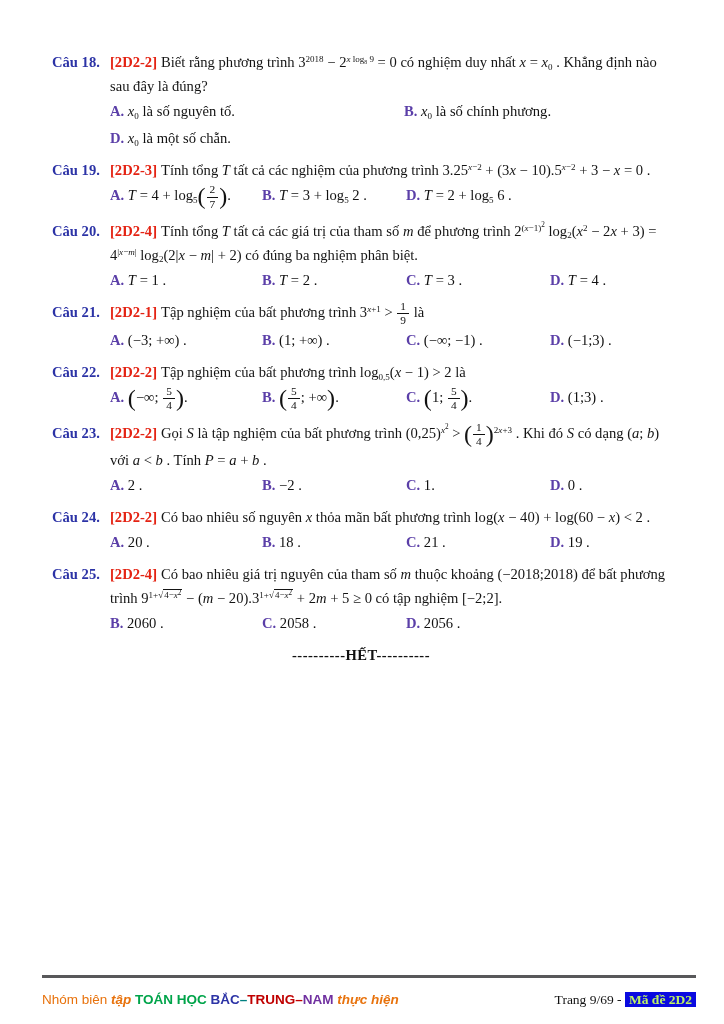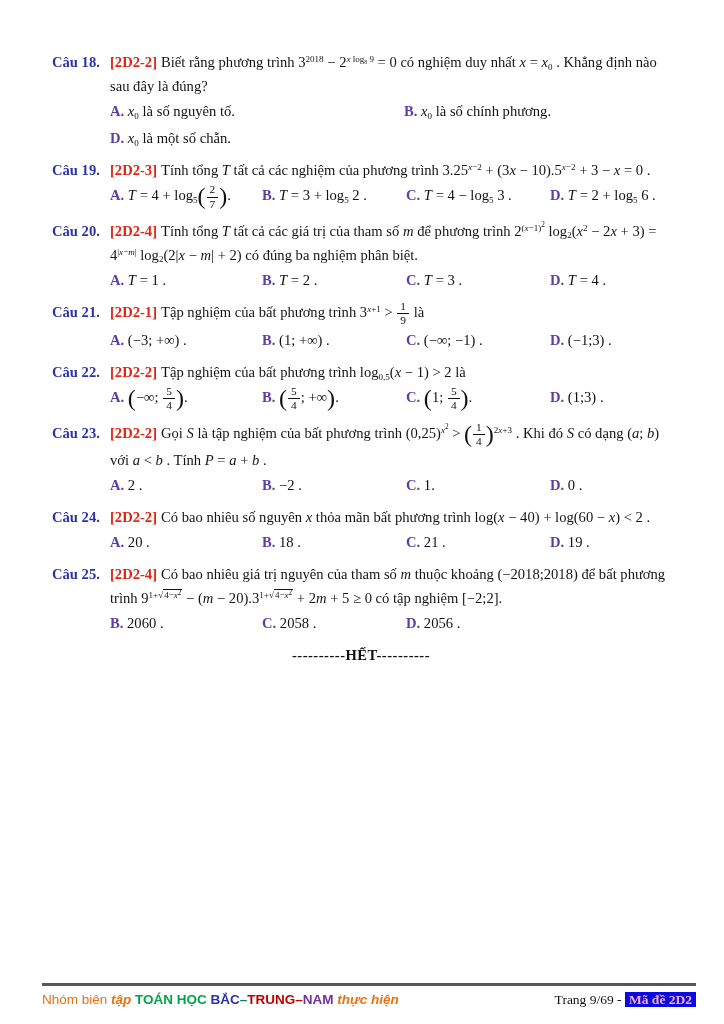--- a/index.html
+++ b/index.html
@@ -50,28 +50,28 @@
   .sqb{border-top:0.09em solid currentColor;padding:0 1px;}
   
   .end-marker{
     text-align:center;font-weight:bold;margin-top:12px;
     letter-spacing:0.5px;
   }
   
   .footer{
     position:absolute;left:42px;right:28px;bottom:16px;
     border-top:3px solid #58585a;
-    padding-top:6px;
+    padding-top:14px;
     display:flex;justify-content:space-between;align-items:baseline;
     font-size:13.5px;
   }
   .footer-credit{font-family:"Liberation Sans","DejaVu Sans",sans-serif;white-space:nowrap;}
   .footer-right{white-space:nowrap;}
   .badge{
-    font-weight:bold;color:#f9a8d4;background:#0a0ae0;
+    font-weight:bold;color:#bef264;background:#0a0ae0;
     padding:0 4px;
   }
 </style>
 </head>
 <body>
 
 <div class="page">
 
   <div class="content">
     <div id="question-list">
@@ -91,21 +91,20 @@
     <span class="qlabel">Câu 19.</span>
     <div class="qbody">
       <b class="qtag">[2D2-3]</b><span class="qtext">Tính tổng <i>T</i> tất cả các nghiệm của phương trình 3.25<sup><i>x</i>−2</sup> + (3<i>x</i> − 10).5<sup><i>x</i>−2</sup> + 3 − <i>x</i> = 0 .</span>
     </div>
     <div class="opts cols4">
             <div class="opt"><b class="optletter">A.</b> <span class="opttext"><i>T</i> = 4 + log<sub>5</sub><span class="bp">(</span><span class="fr">
                   <span class="nu">2</span>
                   <span class="de">7</span>
                 </span><span class="bp">)</span>.</span></div>
             <div class="opt"><b class="optletter">B.</b> <span class="opttext"><i>T</i> = 3 + log<sub>5</sub> 2 .</span></div>
-            <div class="opt"><b class="optletter">C.</b> <span class="opttext"><i>T</i> = 4 − log<sub>5</sub> 3 .</span></div>
             <div class="opt"><b class="optletter">D.</b> <span class="opttext"><i>T</i> = 2 + log<sub>5</sub> 6 .</span></div>
           </div>
   </section>
 
   <section class="q">
     <span class="qlabel">Câu 20.</span>
     <div class="qbody">
       <b class="qtag">[2D2-4]</b><span class="qtext">Tính tổng <i>T</i> tất cả các giá trị của tham số <i>m</i> để phương trình 2<sup>(<i>x</i>−1)<sup>2</sup></sup> log<sub>2</sub>(<i>x</i><sup>2</sup> − 2<i>x</i> + 3) = 4<sup>|<i>x</i>−<i>m</i>|</sup> log<sub>2</sub>(2|<i>x</i> − <i>m</i>| + 2) có đúng ba nghiệm phân biệt.</span>
     </div>
     <div class="opts cols4">

